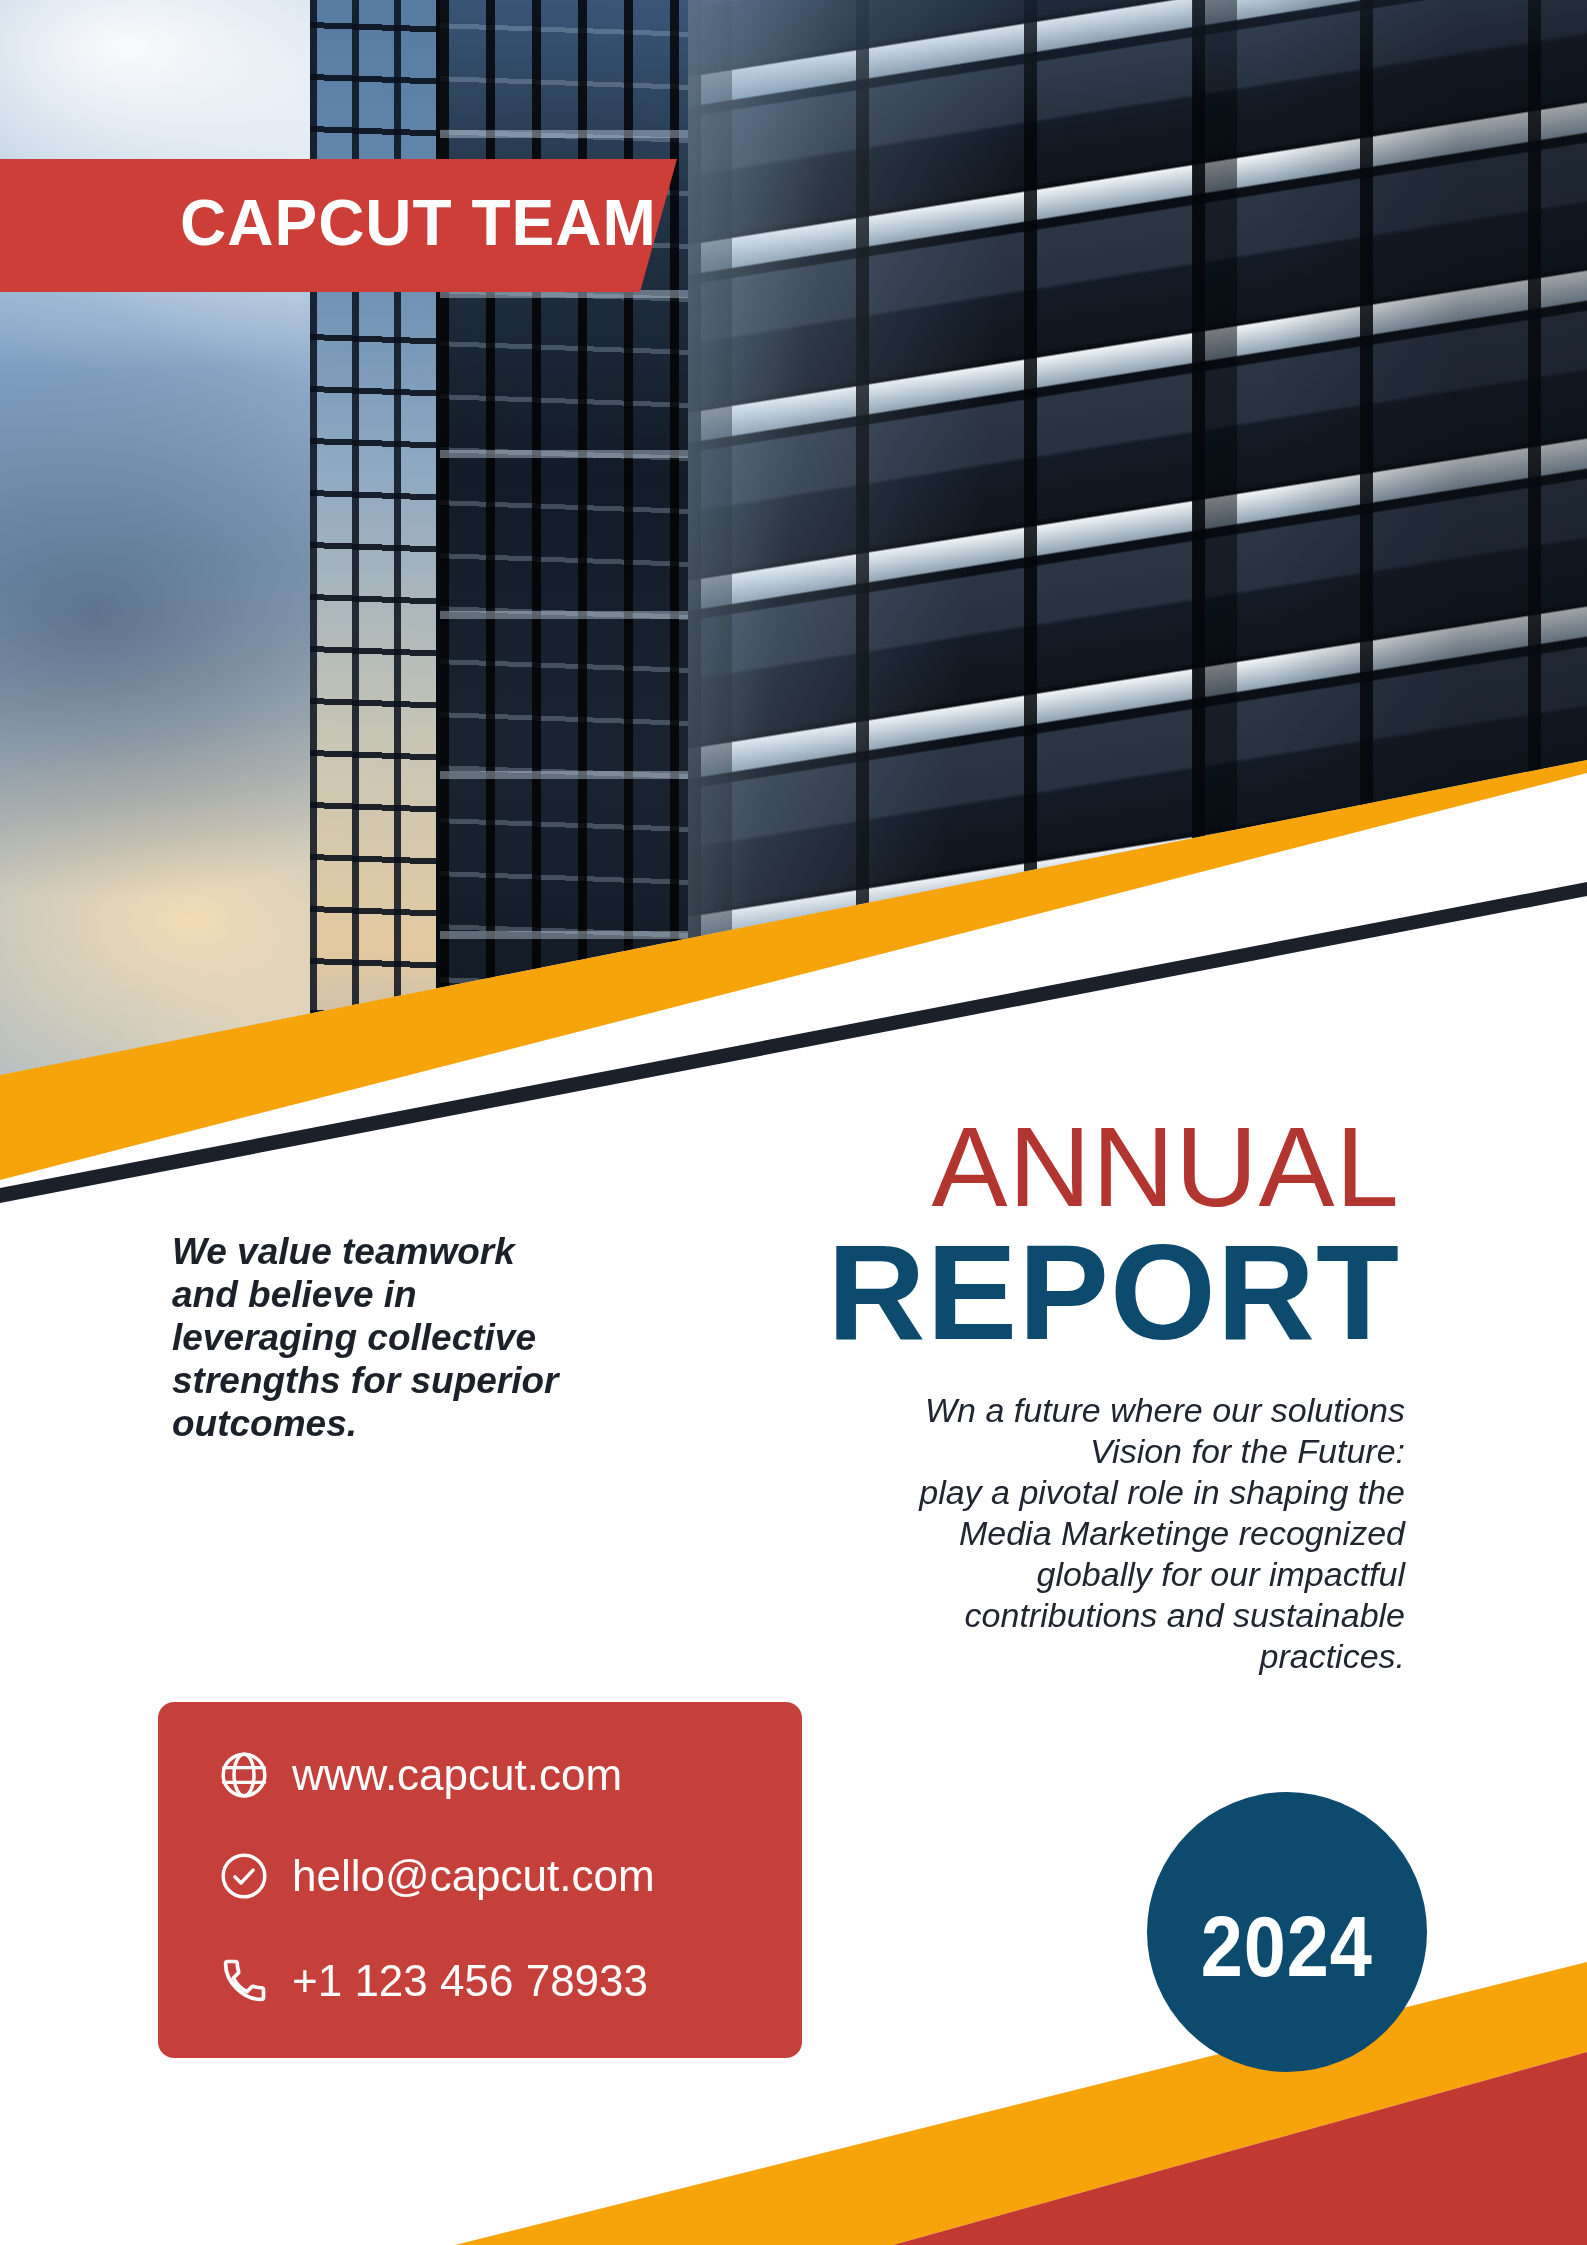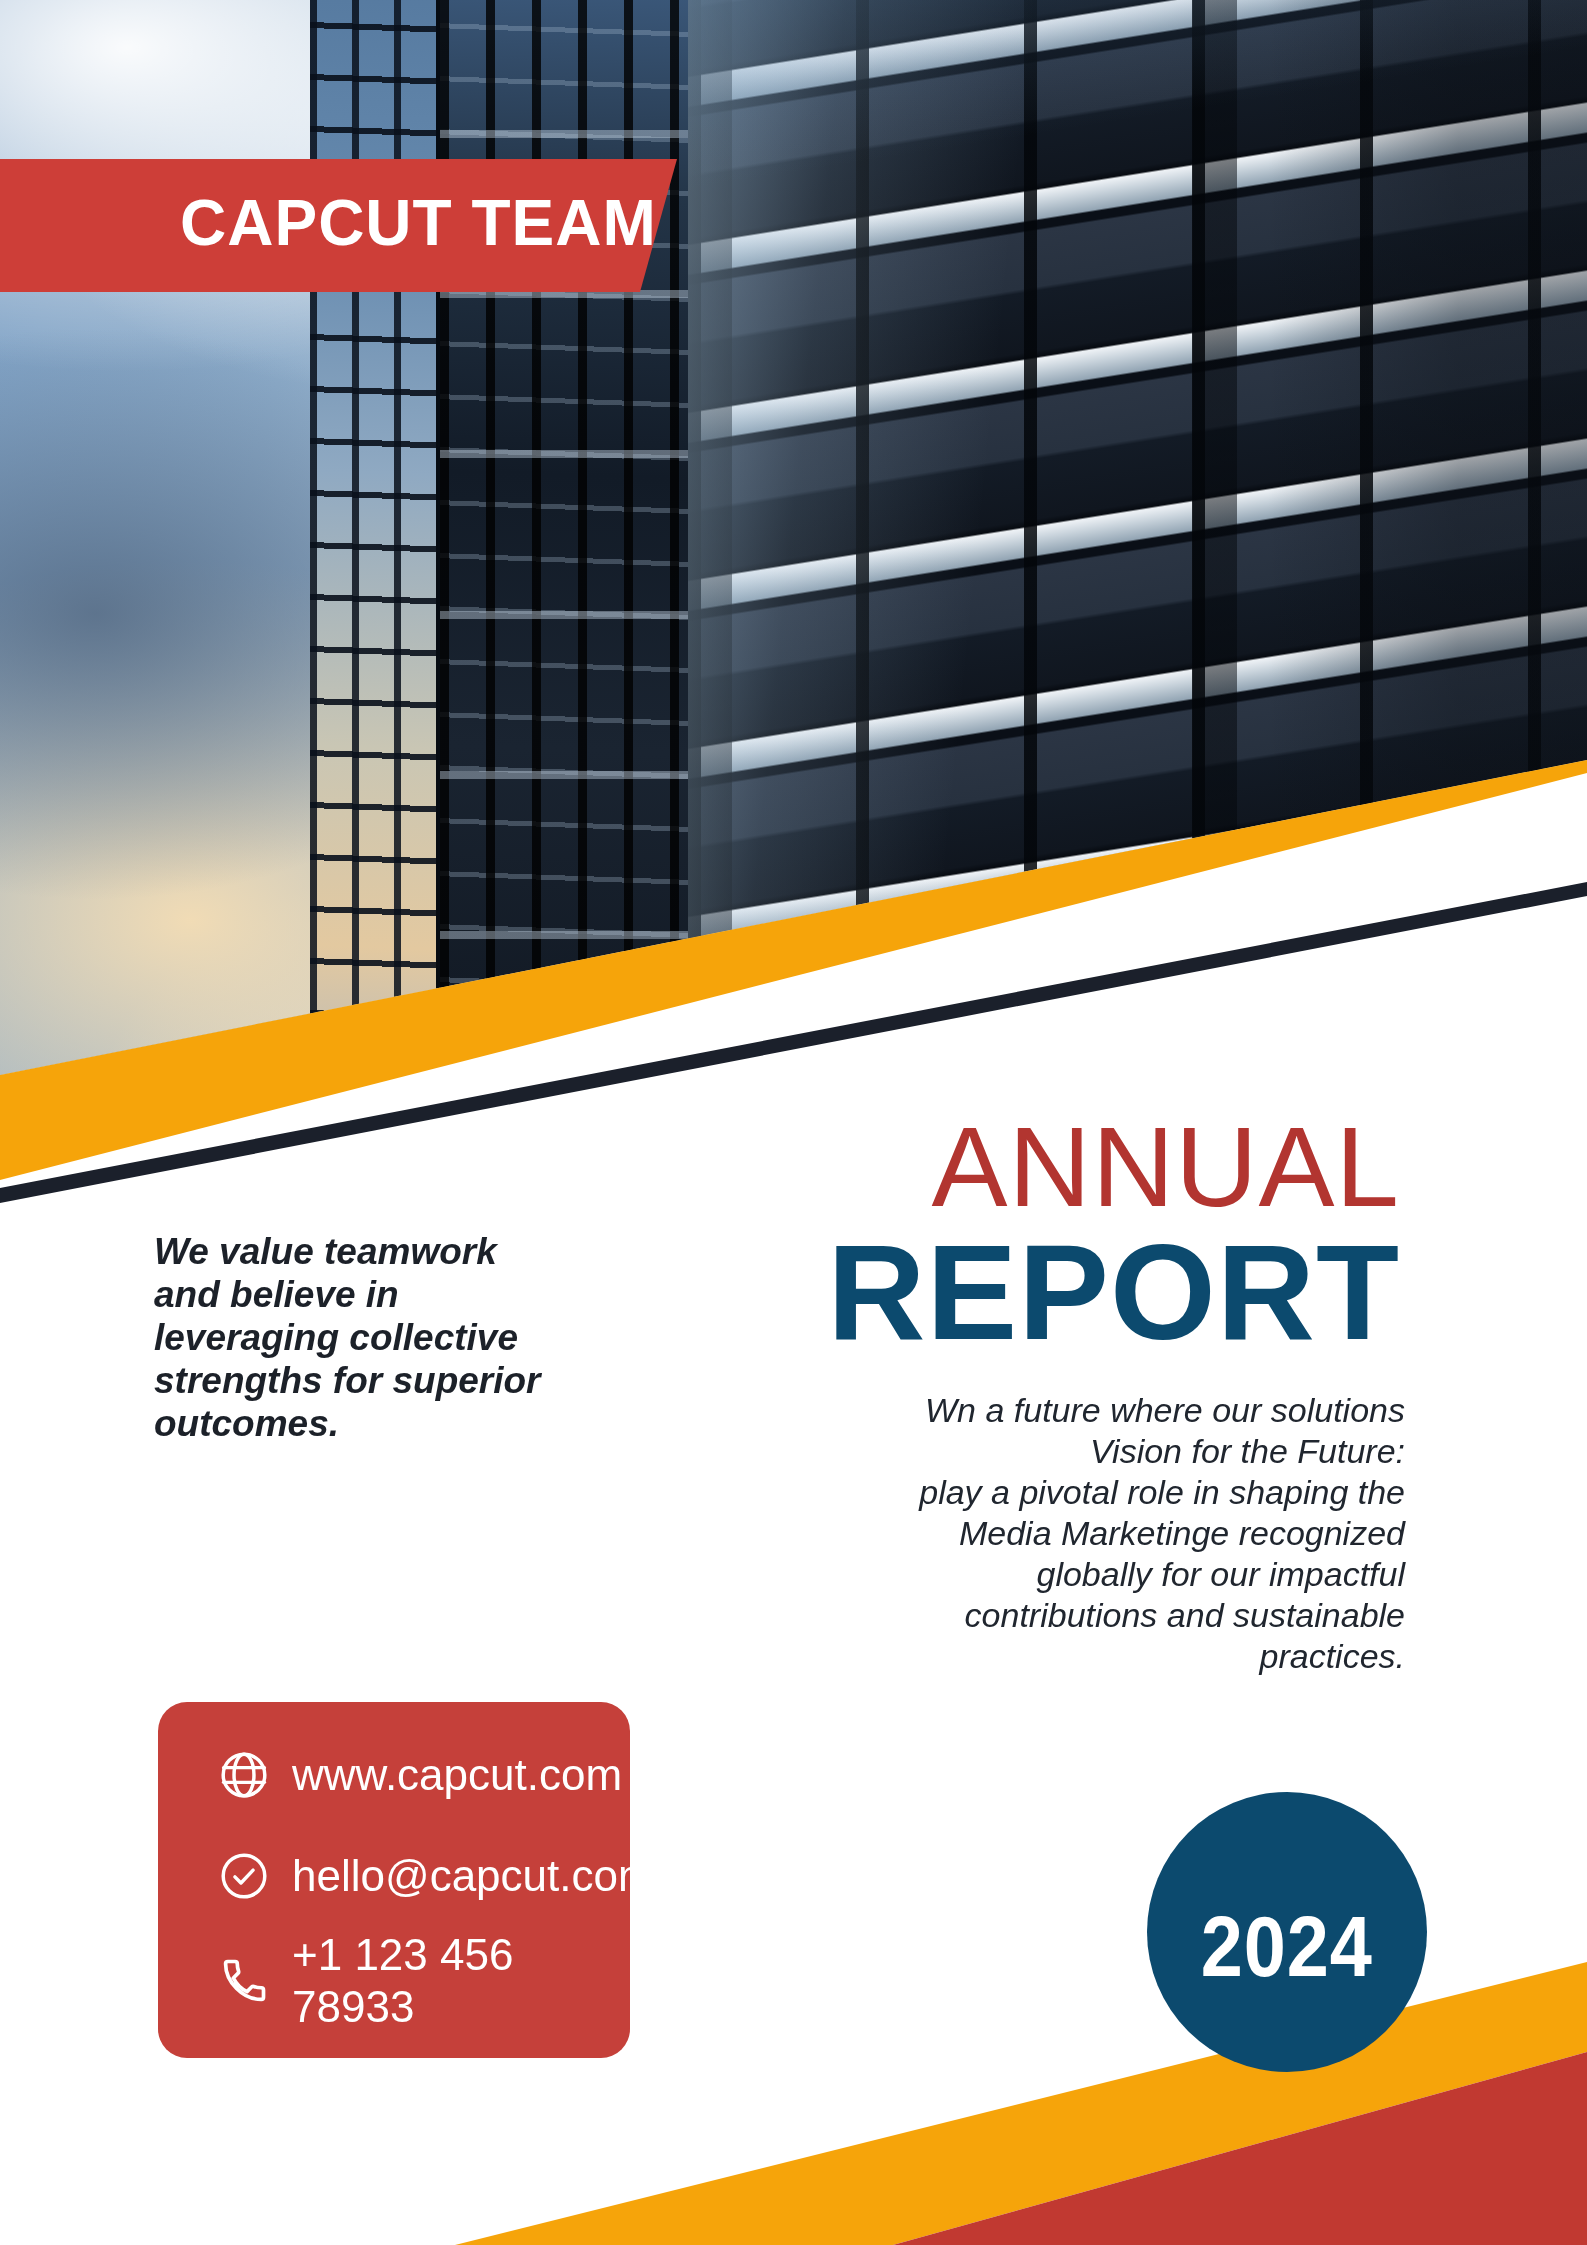--- a/index.html
+++ b/index.html
@@ -83,39 +83,39 @@
     left:0; top:159px; width:720px; height:133px; background:#cd3e38;
     clip-path:polygon(0 0,677px 0,640px 133px,0 133px);
   }
   .banner-label{
     position:absolute; left:180px; top:36px;
     font-size:64px; line-height:56px; font-weight:bold; letter-spacing:1px; color:#ffffff;
   }
 
   
   .intro{
-    left:154px; top:1230px; width:520px;
+    left:172px; top:1230px; width:520px;
     font-style:italic; font-weight:bold; font-size:37px; line-height:43px; color:#1c2129;
   }
 
   
   .title{ right:187px; top:1110px; text-align:right; }
   .title-line1{ font-size:114px; line-height:114px; font-weight:normal; letter-spacing:1px; color:#b23530; }
   .title-line2{ font-size:136px; line-height:136px; font-weight:bold; letter-spacing:1px; color:#0c4a6e; margin-top:0px; }
 
   
   .vision{
     right:182px; top:1390px; width:720px; text-align:right;
     font-style:italic; font-size:34px; line-height:41px; color:#20262f;
   }
 
   
   .contact-card{
-    left:158px; top:1702px; width:472px; height:356px;
-    background:#c5403a; border-radius:29px;
+    left:158px; top:1702px; width:644px; height:356px;
+    background:#c5403a; border-radius:16px;
   }
   .contact-row{ position:absolute; left:60px; height:56px; display:flex; align-items:center; }
   .contact-row .cicon{ width:52px; height:52px; flex:0 0 52px; }
   .contact-row .cvalue{ margin-left:22px; color:#ffffff; font-size:44px; line-height:52px; }
   .row-0{ top:45px; }  .row-1{ top:146px; }  .row-2{ top:251px; }
   .cicon svg{ width:100%; height:100%; display:block; }
 
   
   .year-badge{
     left:1147px; top:1792px; width:280px; height:280px; border-radius:50%;

